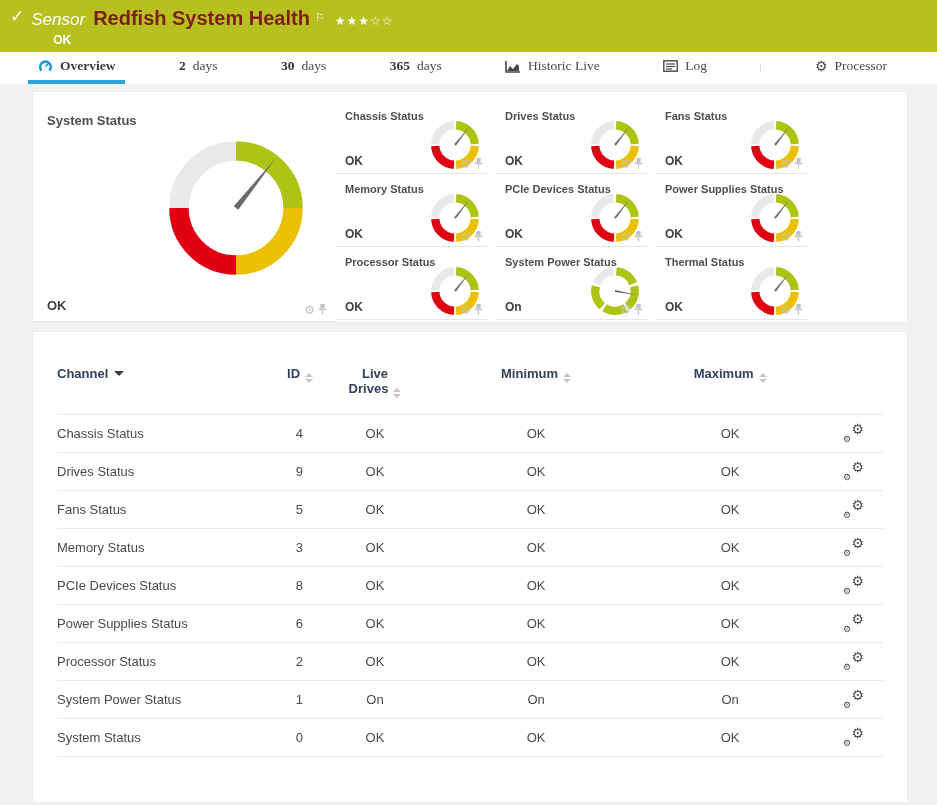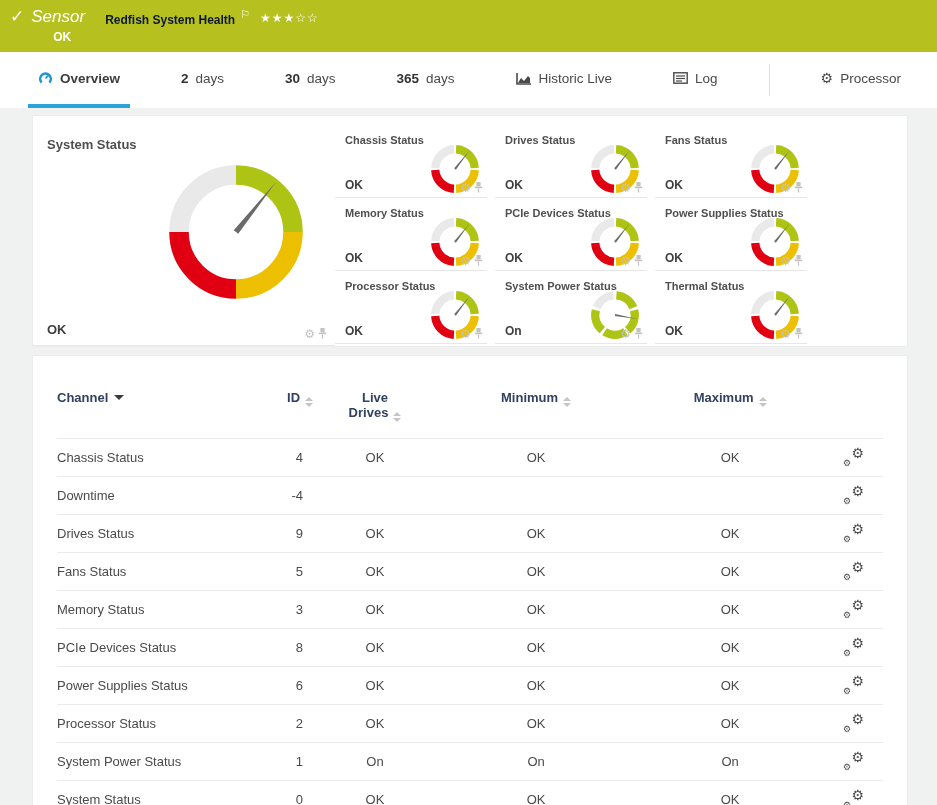--- a/index.html
+++ b/index.html
@@ -5,27 +5,27 @@
   * { margin:0; padding:0; box-sizing:border-box; }
   html,body { width:937px; height:805px; overflow:hidden; }
   body { font-family:"Liberation Sans","DejaVu Sans",sans-serif; background:#f0f1f1; color:#4a4a4a; }
 
   
   .topbar { height:52px; background:#b6c11f; display:flex; align-items:flex-start; padding:7px 10px 0 10px; }
   .topbar .check { color:#fff; font-size:17px; font-weight:bold; line-height:20px; margin-right:7px; }
   .tb-text { display:flex; flex-direction:column; }
   .tb-line1 { display:flex; align-items:flex-end; }
   .tb-kind { color:#fff; font-style:italic; font-size:17px; margin-right:8px; font-weight:400; }
-  .tb-title { color:#0f172a; font-size:12px; font-weight:bold;margin-left:12px; }
+  .tb-title { color:#7f1d1d; font-size:20px; font-weight:bold; }
   .tb-flag { color:#fff; font-size:11px; margin-left:5px; position:relative; top:-6px; }
   .tb-stars { color:#fff; font-size:12px; letter-spacing:1px; margin-left:10px; position:relative; top:-2px; }
   .tb-status { color:#fff; font-size:12px; font-weight:bold; margin:3px 0 0 22px; }
 
   
-  .tabbar { height:56px; background:#fff; display:flex; align-items:stretch; justify-content:space-between; padding:0 26px 0 28px; }
+  .tabbar { height:32px; background:#fff; display:flex; align-items:stretch; justify-content:space-between; padding:0 40px 0 28px;font-family:Liberation Serif, serif; }
   .tab { display:flex; align-items:center; gap:7px; font-size:13.5px; color:#4a4a4a; padding:0 10px; border-bottom:4px solid transparent; cursor:pointer; }
   .tab .num { font-weight:bold; color:#333; }
   .tab.active { border-bottom-color:#2aa3db; font-weight:bold; color:#3c3c3c; }
   .tab svg { display:block; }
   .tab .gearglyph { font-size:14px; color:#4a4a4a; }
   .tab-sep { width:1px; background:#ddd; margin:12px 0; }
 
   
   .content { padding:8px 30px 0 33px; }
   .panel { background:#fff; box-shadow:0 0 0 1px #ececec; }
@@ -388,28 +388,20 @@
       <tbody>
         <tr class="r">
           <td class="ch">Chassis Status</td>
           <td class="id">4</td>
           <td class="c">OK</td>
           <td class="c">OK</td>
           <td class="c">OK</td>
           <td class="c"><span class="gears"><span class="g1">⚙</span><span class="g2">⚙</span></span></td>
         </tr>
         <tr class="r">
-          <td class="ch">Downtime</td>
-          <td class="id">-4</td>
-          <td class="c"></td>
-          <td class="c"></td>
-          <td class="c"></td>
-          <td class="c"><span class="gears"><span class="g1">⚙</span><span class="g2">⚙</span></span></td>
-        </tr>
-        <tr class="r">
           <td class="ch">Drives Status</td>
           <td class="id">9</td>
           <td class="c">OK</td>
           <td class="c">OK</td>
           <td class="c">OK</td>
           <td class="c"><span class="gears"><span class="g1">⚙</span><span class="g2">⚙</span></span></td>
         </tr>
         <tr class="r">
           <td class="ch">Fans Status</td>
           <td class="id">5</td>

